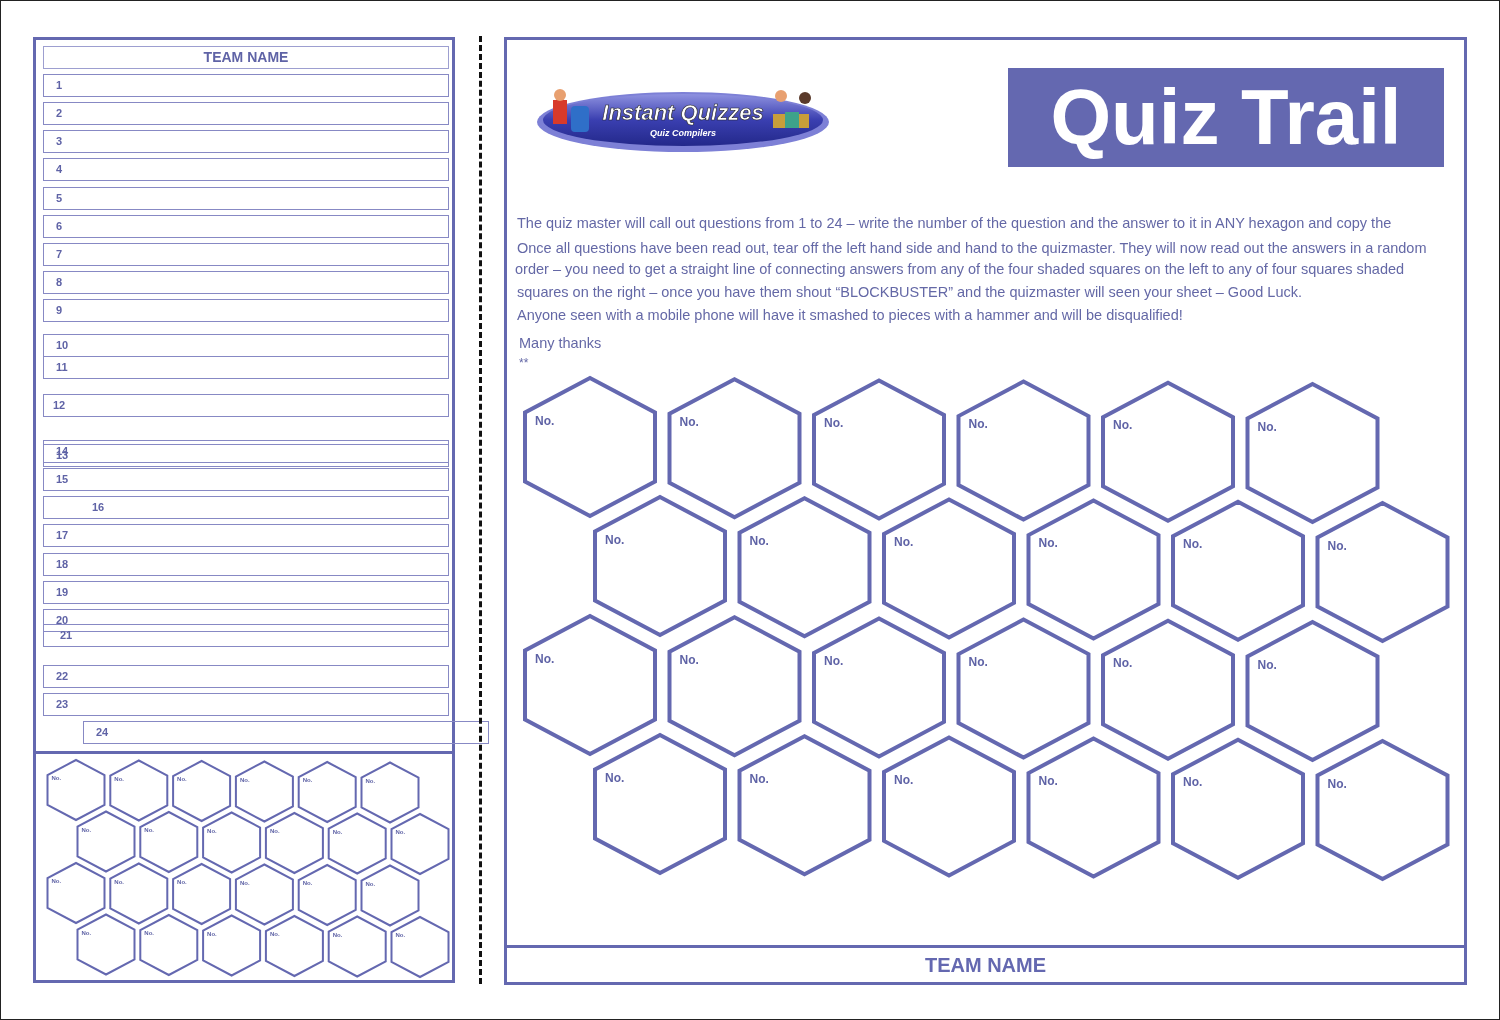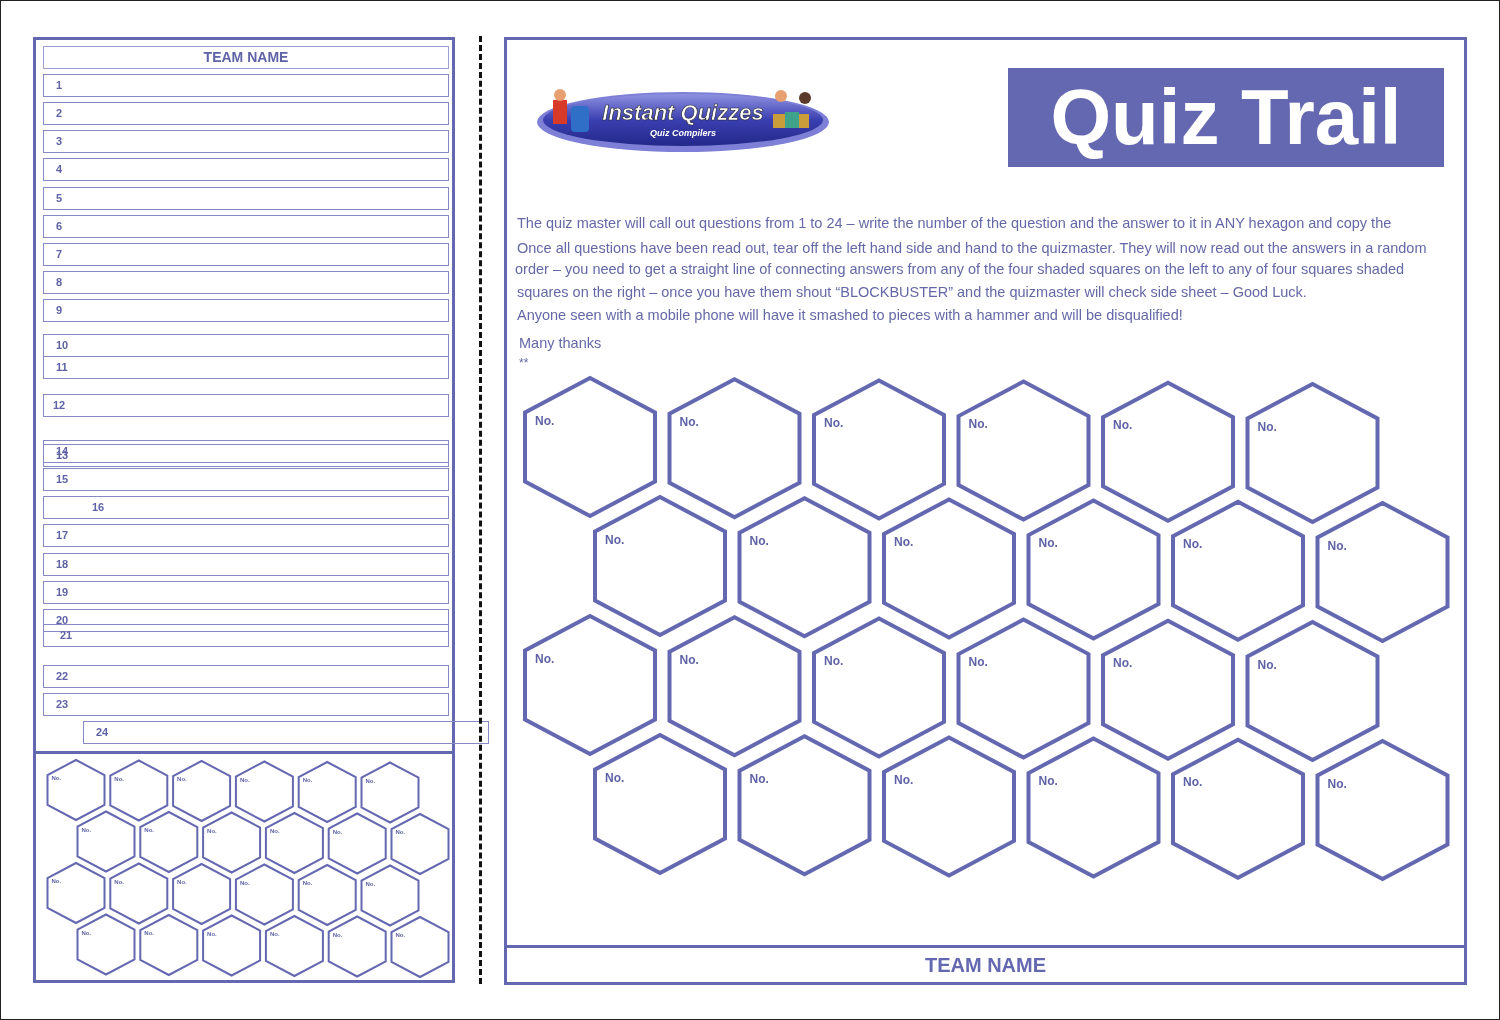--- a/index.html
+++ b/index.html
@@ -178,21 +178,21 @@
     <rect x="250" y="28" width="14" height="16" fill="#3ea38a"></rect>
     <text x="148" y="36" text-anchor="middle" font-size="22" font-weight="bold" font-style="italic" fill="#fff" stroke="#222" stroke-width="0.6">Instant Quizzes</text>
     <text x="148" y="52" text-anchor="middle" font-size="9" font-weight="bold" font-style="italic" fill="#fff">Quiz Compilers</text>
   </svg>
 
   <div class="title-box">Quiz Trail</div>
 
   <div class="instr" style="top:143px;margin-top:30px;">The quiz master will call out questions from 1 to 24 – write the number of the question and the answer to it in ANY hexagon and copy the</div>
   <div class="instr" style="top:198px;">Once all questions have been read out, tear off the left hand side and hand to the quizmaster. They will now read out the answers in a random</div>
   <div class="instr" style="top:219px; left:8px;">order – you need to get a straight line of connecting answers from any of the four shaded squares on the left to any of four squares shaded</div>
-  <div class="instr" style="top:242px;"> squares on the right – once you have them shout “BLOCKBUSTER” and the quizmaster will check side sheet – Good Luck.</div>
+  <div class="instr" style="top:242px;"> squares on the right – once you have them shout “BLOCKBUSTER” and the quizmaster will seen your sheet – Good Luck.</div>
   <div class="instr" style="top:265px;"> Anyone seen with a mobile phone will have it smashed to pieces with a hammer and will be disqualified!</div>
   <div class="instr" style="top:293px; left:12px;">Many thanks</div>
   <div class="instr" style="top:313px; left:12px; font-size:12px;">**</div>
 
   <svg class="hex-area" id="big-hex" width="957" height="905">
       <g>
         <polygon points="83,338 148,372.5 148,441.5 83,476 18,441.5 18,372.5" fill="#fff" stroke="#6468b0" stroke-width="4"></polygon>
         <text x="28" y="384.5" font-size="12" font-weight="bold" fill="#5f63a6">No.</text>
       </g>
       <g>

